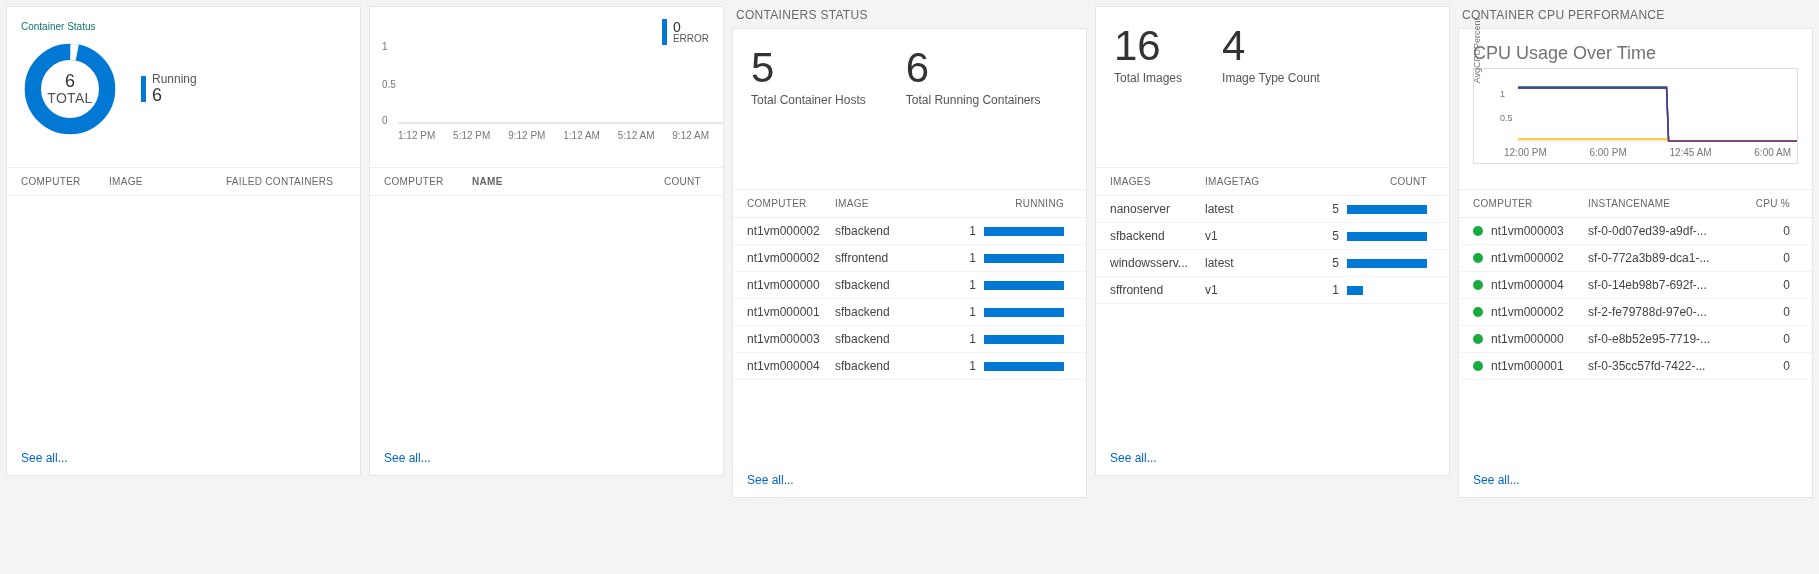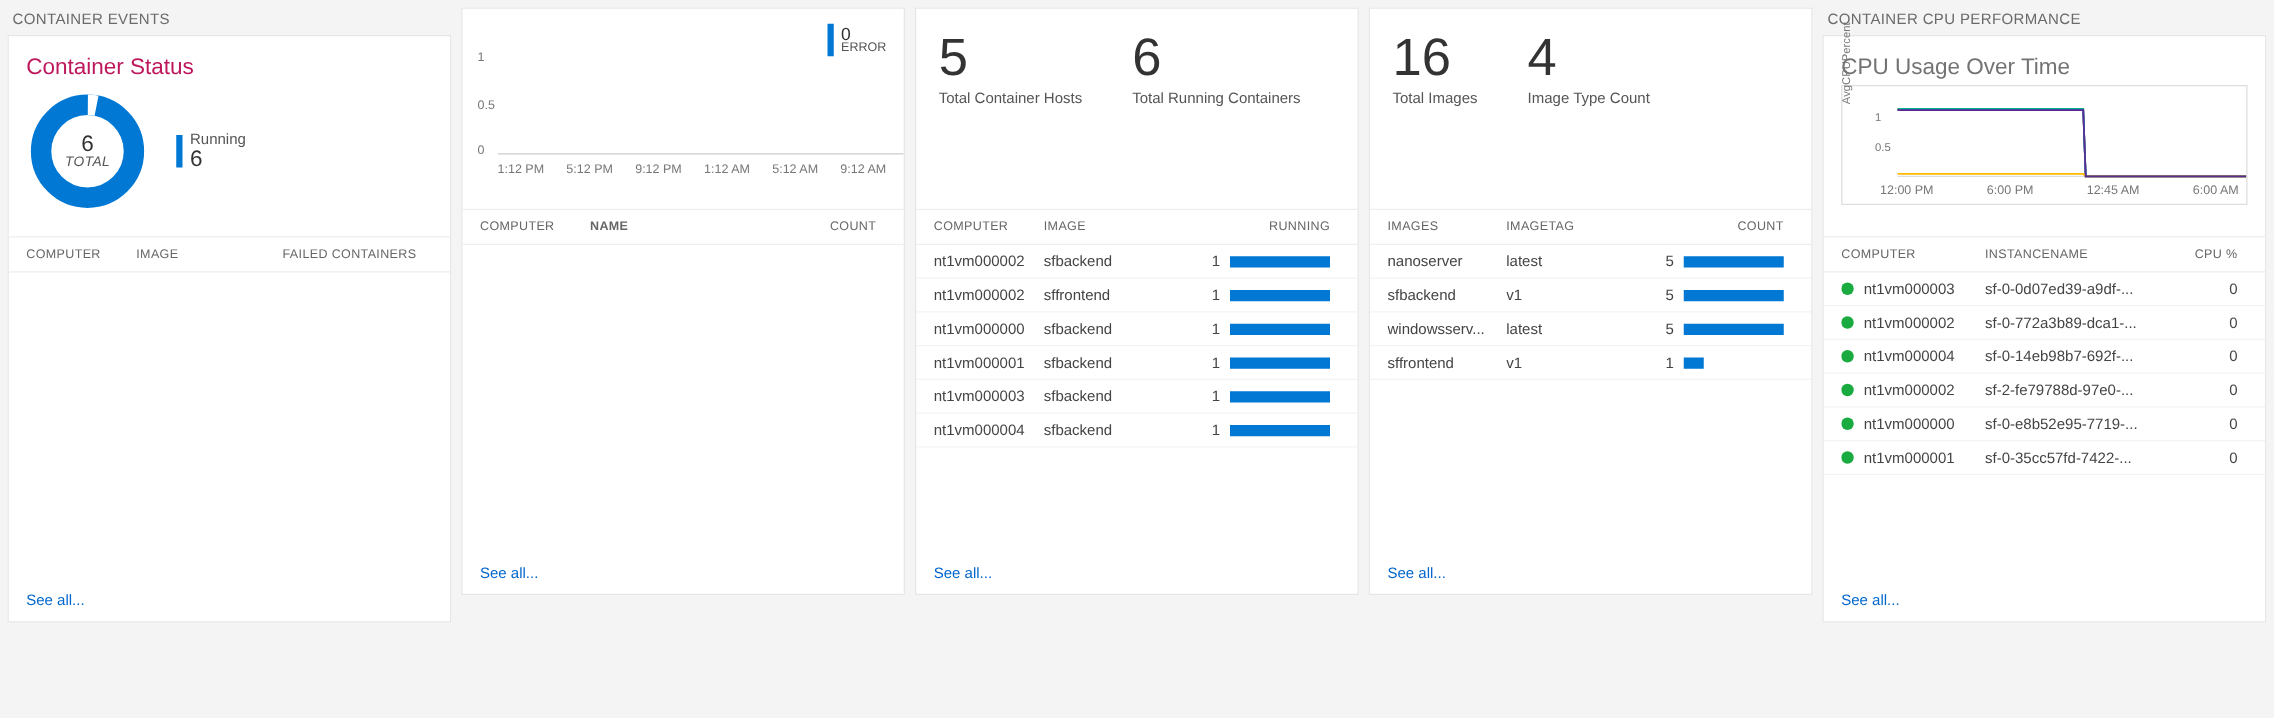--- a/index.html
+++ b/index.html
@@ -35,37 +35,37 @@
     display: flex;
     flex-direction: column;
     height: 470px;
     position: relative;
   }
   .card-top {
     padding: 14px 14px 10px 14px;
     height: 160px;
   }
   .card-title {
-    font-size: 18px;
-    color: #be185d;
+    font-size: 10px;
+    color: #0f766e;
     margin-bottom: 8px;
   }
   .donut-row {
     display: flex;
     align-items: center;
     gap: 22px;
     margin-top: 6px;
   }
   .donut-wrap { position: relative; width: 98px; height: 98px; }
   .donut-center {
     position: absolute; inset: 0;
     display: flex; flex-direction: column; align-items: center; justify-content: center;
   }
   .donut-center .num { font-size: 18px; font-weight: 400; color: #333; line-height: 1; }
-  .donut-center .lbl { font-size: 11px; color: #555; letter-spacing: 0.3px; font-style: italic; }
+  .donut-center .lbl { font-size: 14px; color: #555; letter-spacing: 0.3px; }
   .legend-item { display: flex; align-items: center; gap: 6px; }
   .legend-swatch { width: 5px; height: 26px; background: #0078d4; }
   .legend-text .l1 { font-size: 12px; color: #555; line-height: 1.1; }
   .legend-text .l2 { font-size: 18px; color: #333; line-height: 1.1; }
   .err-legend { display:flex; align-items:center; gap:6px; position:absolute; top:12px; right:14px; }
   .err-legend .bar { width:5px; height:26px; background:#0078d4; }
   .err-legend .v { font-size:14px; color:#333; line-height:1; }
   .err-legend .t { font-size:10px; color:#555; line-height:1; }
 
   .line-chart { position:relative; margin-top:24px; height:90px; }
@@ -130,21 +130,20 @@
   .w-instname { flex:1; }
   .w-cpupct { width:50px; flex:none; text-align:right; }
   .w-cpucomputer { width:115px; flex:none; display:flex; align-items:center; }
 </style>
 </head>
 <body>
 
 <div class="dashboard">
 
   <div class="col">
-    <div class="pane-title">CONTAINER EVENTS</div>
     <div class="card">
       <div class="card-top">
         <div class="card-title">Container Status</div>
         <div class="donut-row">
           <div class="donut-wrap">
             <svg viewBox="0 0 42 42" width="98" height="98">
               <circle cx="21" cy="21" r="15.915" fill="none" stroke="#0078d4" stroke-width="7"></circle>
               <circle cx="21" cy="21" r="15.915" fill="none" stroke="#ffffff" stroke-width="7" stroke-dasharray="3 97" stroke-dashoffset="25"></circle>
             </svg>
             <div class="donut-center">
@@ -202,20 +201,21 @@
         <div class="c w-computer">COMPUTER</div>
         <div class="c w-name">NAME</div>
         <div class="c w-count">COUNT</div>
       </div>
       <div class="tbl-body"></div>
       <div class="see-all">See all...</div>
     </div>
   </div>
 
   <div class="col">
+    <div class="pane-title">CONTAINERS STATUS</div>
     <div class="card">
       <div class="big-stats">
         <div class="big-stat">
           <div class="num">5</div>
           <div class="lbl">Total Container Hosts</div>
         </div>
         <div class="big-stat">
           <div class="num">6</div>
           <div class="lbl">Total Running Containers</div>
         </div>

